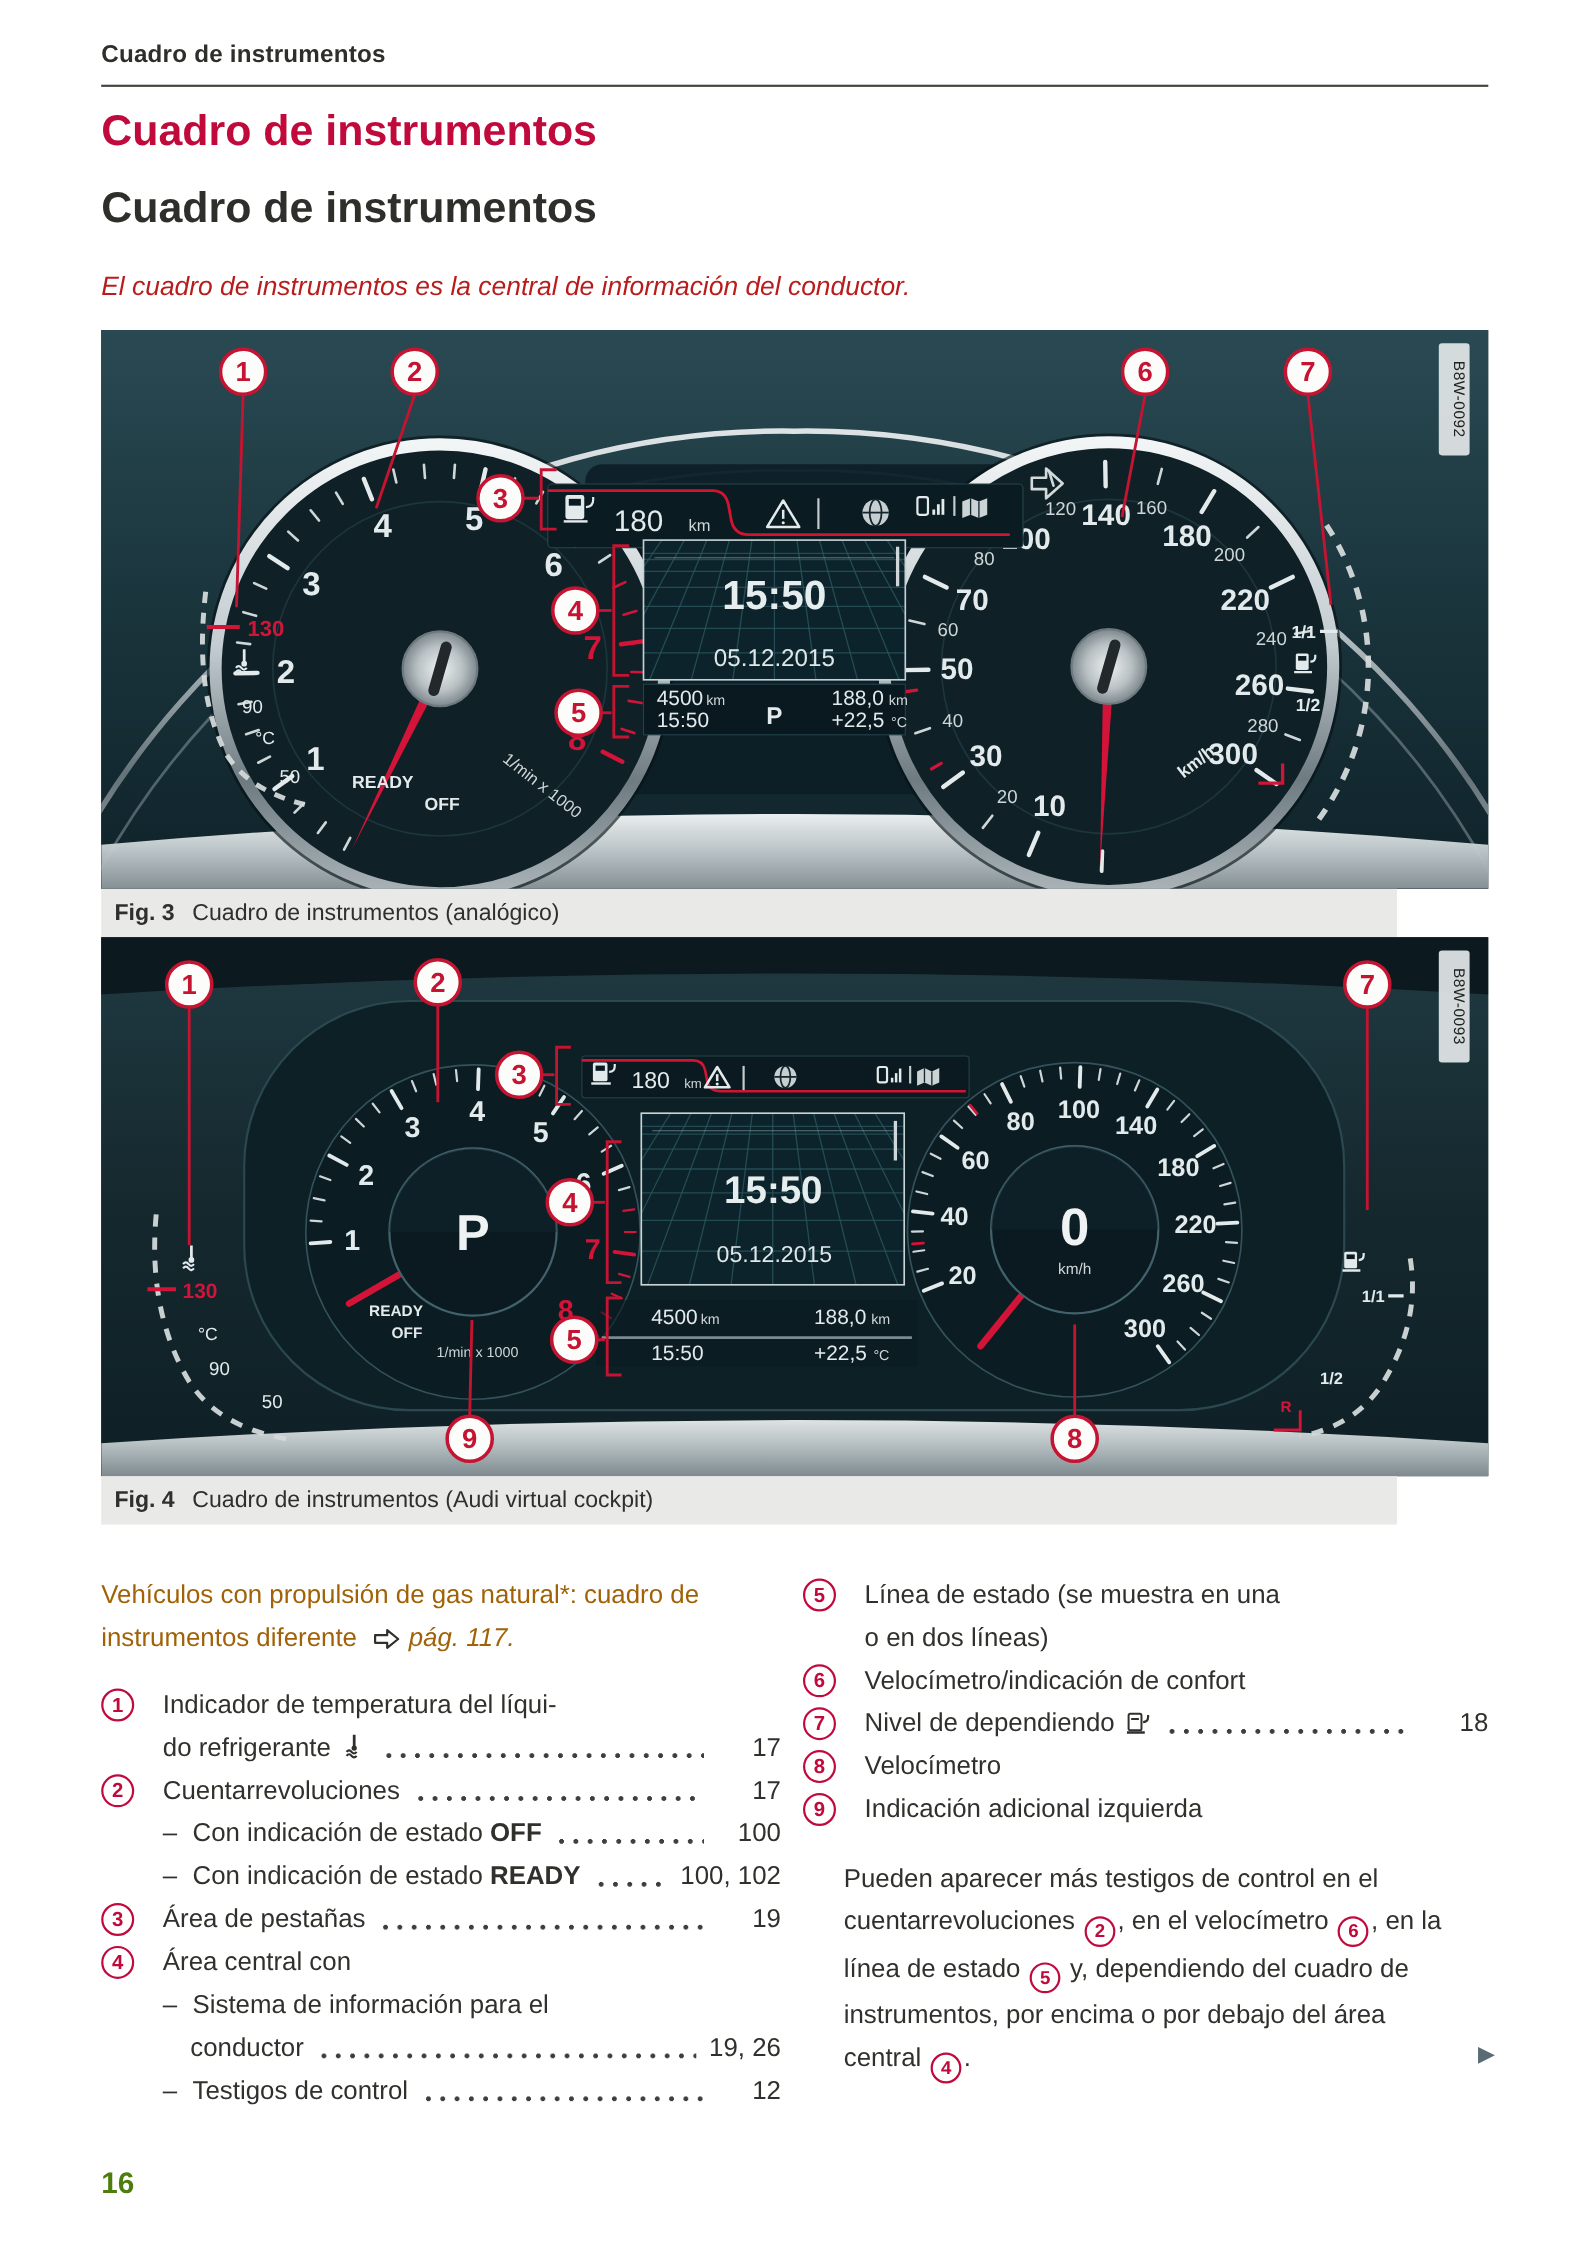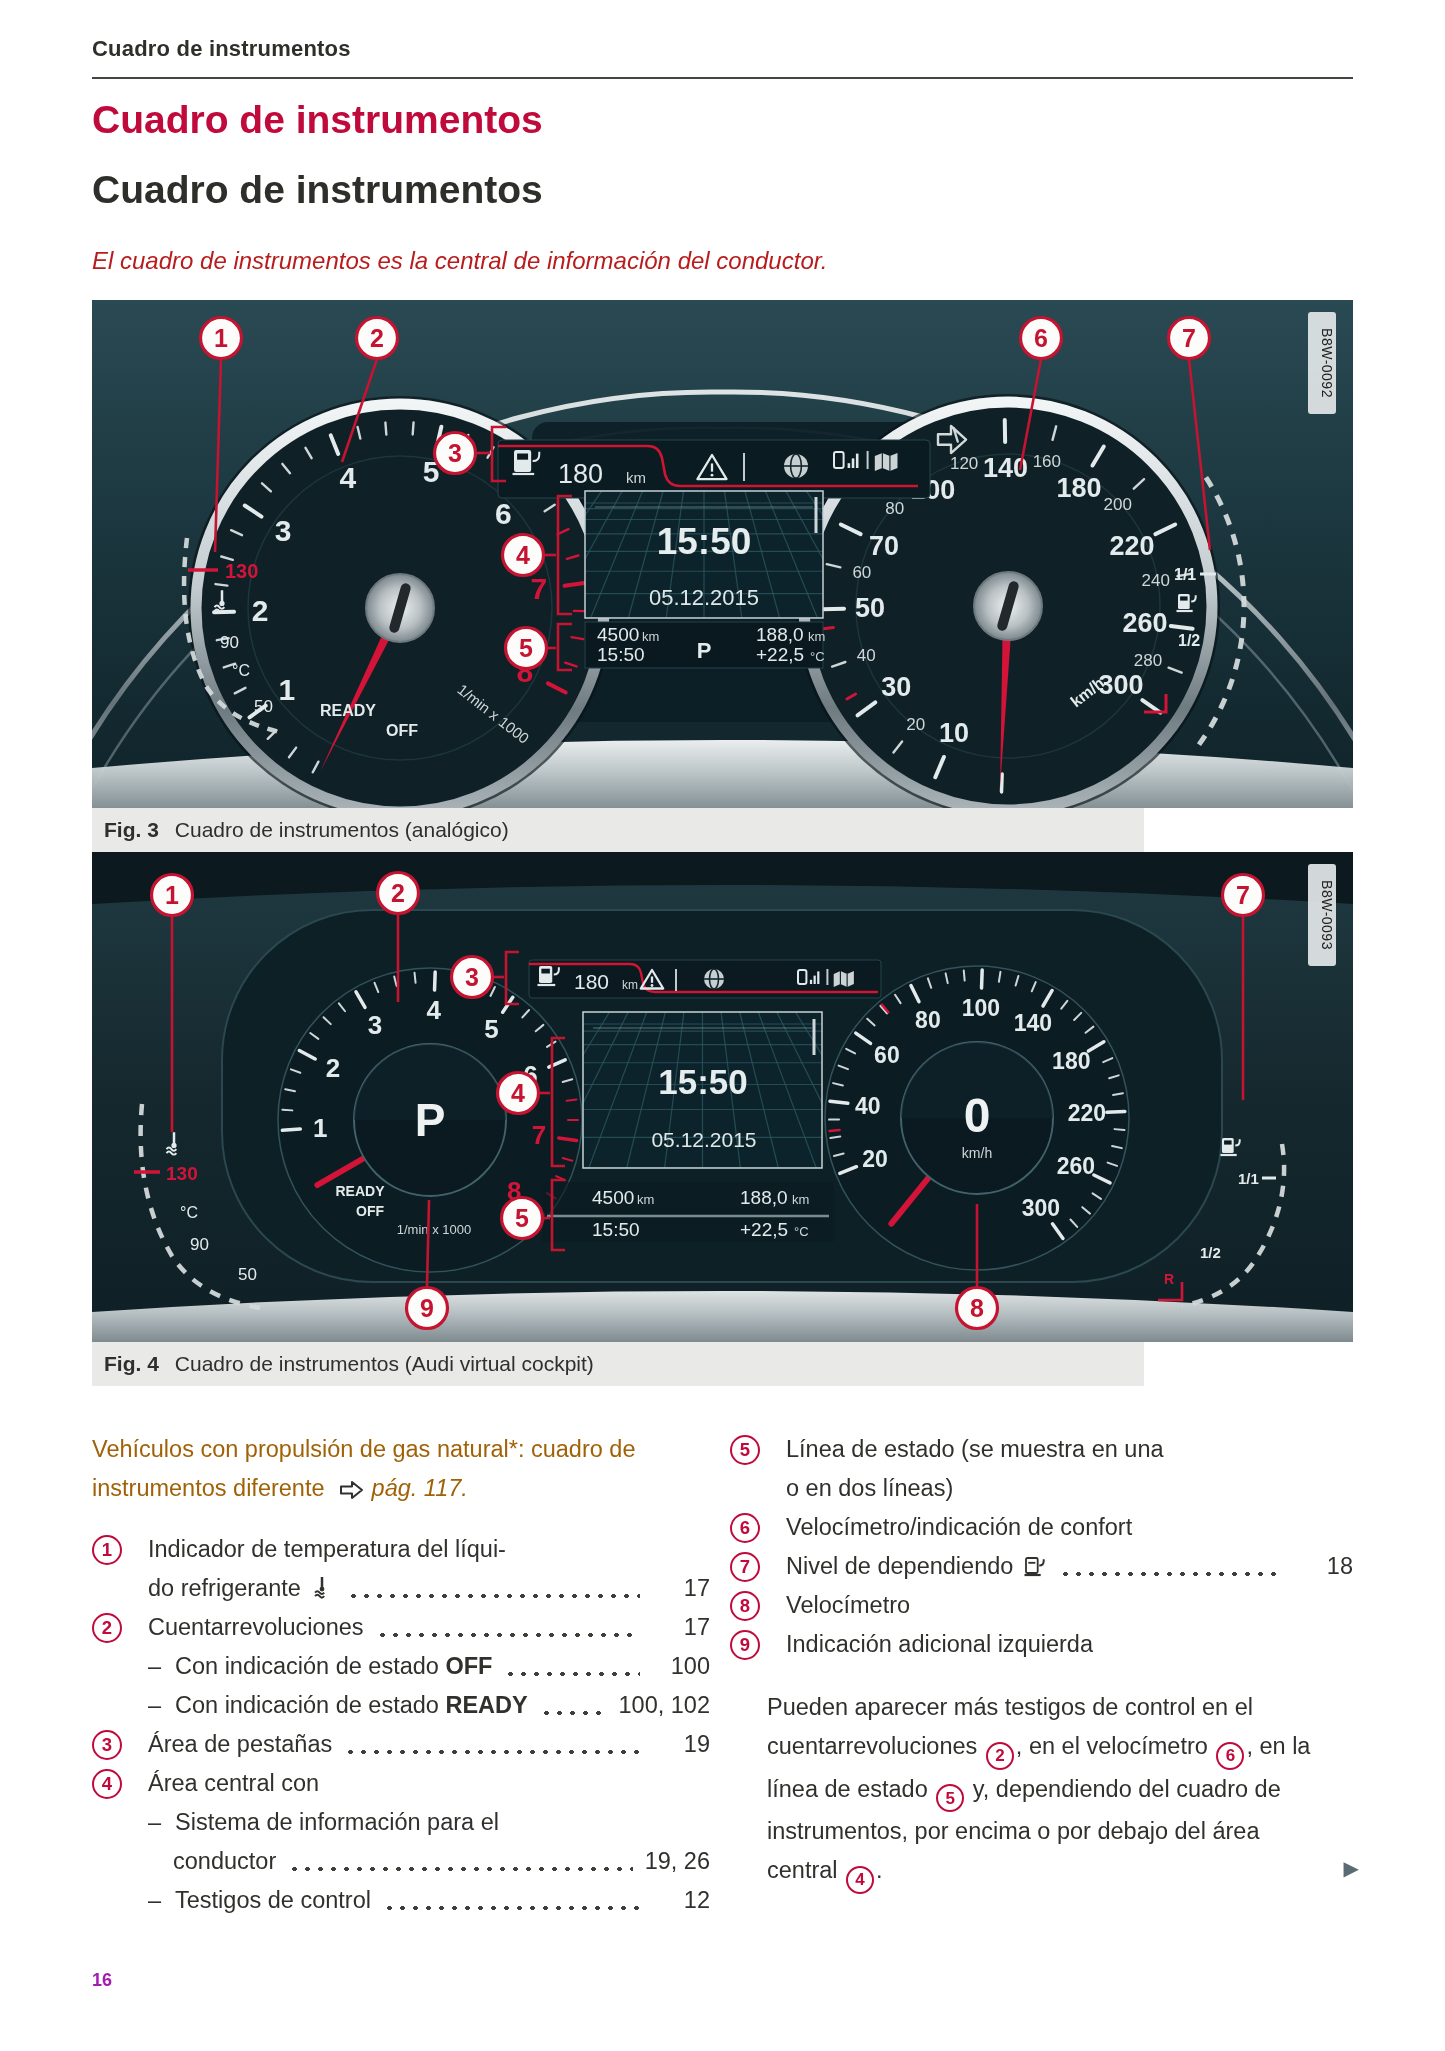--- a/index.html
+++ b/index.html
@@ -8,21 +8,21 @@
   .page{position:absolute;inset:0;background:#fff;color:#30302c;overflow:hidden;}
   .doc-header{position:absolute;left:92px;top:36px;font-size:22px;font-weight:700;color:#2e2e2a;letter-spacing:.2px;}
   .rule{position:absolute;left:92px;top:77px;width:1261px;height:2px;background:#45453f;}
   .title-red{position:absolute;left:92px;top:98px;font-size:39px;font-weight:700;color:var(--acc);}
   .title-black{position:absolute;left:92px;top:168px;font-size:39px;font-weight:700;color:#2e2e2a;}
   .intro{position:absolute;left:92px;top:247px;font-size:24px;font-style:italic;color:#b91c1c;}
   .fig{position:absolute;left:92px;width:1261px;background:#13262c;}
   #fig3{top:300px;height:508px;}
   #fig4{top:852px;height:490px;}
   .fig svg{display:block;width:100%;height:100%;}
-  .caption{position:absolute;left:92px;width:1052px;height:44px;background:var(--capbg);display:flex;align-items:center;gap:16px;padding:0 12px;box-sizing:border-box;font-size:21px;color:#2f2f2b;}
+  .caption{position:absolute;left:92px;width:1178px;height:44px;background:var(--capbg);display:flex;align-items:center;gap:16px;padding:0 12px;box-sizing:border-box;font-size:21px;color:#2f2f2b;}
   #cap3{top:808px;}
   #cap4{top:1342px;}
   .caption b{font-weight:700;}
   .col{position:absolute;top:1430px;}
   #colL{left:92px;width:618px;}
   #colR{left:730px;width:623px;}
   .introL{font-size:23.5px;line-height:39px;color:#a16207;}
   .introL .it{font-style:italic;}
   .list{margin-top:22px;}
   #colR .list{margin-top:0;}
@@ -32,21 +32,21 @@
   .dash{flex:none;width:27px;}
   .ind2{flex:none;width:25px;}
   .txt{white-space:pre;}
   .lrow b{font-weight:700;white-space:pre;}
   .icw{flex:none;display:flex;align-items:center;margin-left:8px;}
   .dots{flex:1;min-width:12px;height:6px;margin:0 12px 0 12px;align-self:center;margin-top:14px;background-image:radial-gradient(circle,#3f3f3a 2.1px,rgba(0,0,0,0) 2.4px);background-size:13px 6px;background-repeat:repeat-x;background-position:0 0;}
   .pg{flex:none;min-width:58px;text-align:right;}
   .para{margin-top:24px;font-size:23.5px;line-height:39px;color:#30302c;position:relative;padding-right:34px;margin-left:37px;}
   .cnum-in{display:inline-flex;width:28px;height:28px;border:2.2px solid var(--acc);border-radius:50%;color:var(--acc);font-weight:700;font-size:17px;align-items:center;justify-content:center;vertical-align:-7px;margin:0 2px;box-sizing:border-box;}
   .cont-arrow{position:absolute;right:-6px;bottom:6px;font-size:20px;color:#5b6b74;}
-  .pageno{position:absolute;left:92px;top:1970px;font-size:18px;font-weight:700;color:#a21caf;}
+  .pageno{position:absolute;left:92px;top:1970px;font-size:27px;font-weight:700;color:#4d7c0f;}
 </style>
 </head>
 <body>
 
 <div class="page">
   <div class="doc-header">Cuadro de instrumentos</div>
   <div class="rule"></div>
   <div class="title-red">Cuadro de instrumentos</div>
   <div class="title-black">Cuadro de instrumentos</div>
   <div class="intro">El cuadro de instrumentos es la central de información del conductor.</div>

